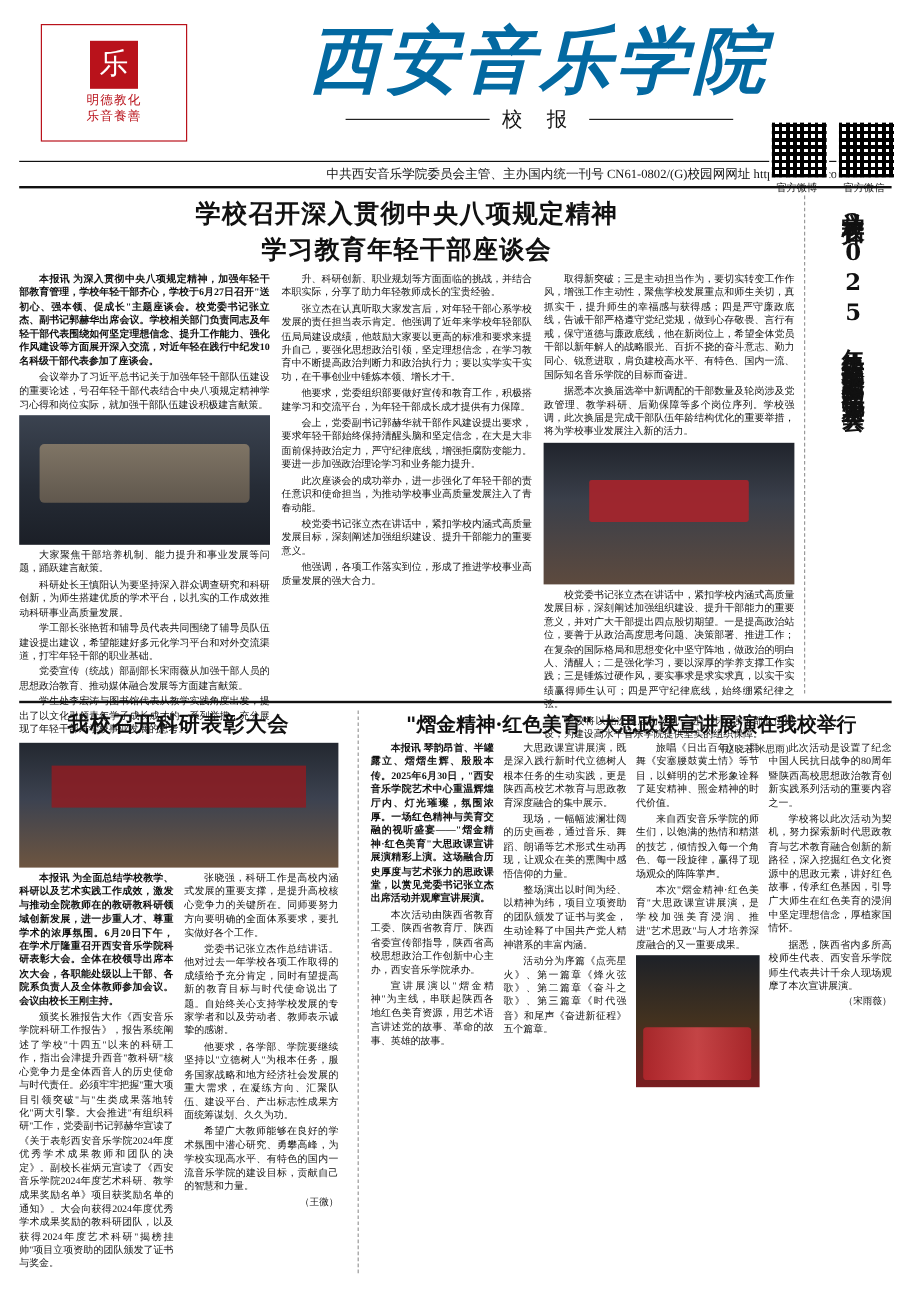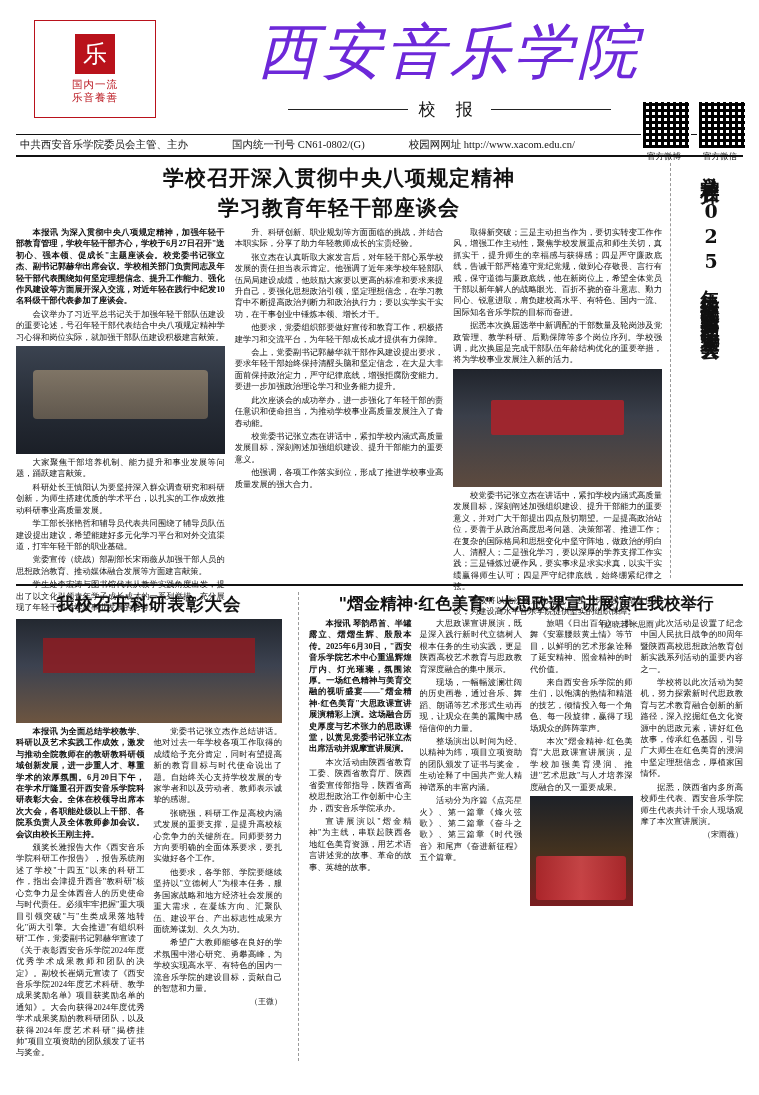--- a/index.html
+++ b/index.html
@@ -45,31 +45,31 @@
   }
   .title-block{
     flex:1;
     text-align:center;
     padding-top:2px;
     position:relative;
   }
   .paper-title{
     font-family:"DejaVu Serif", serif;
     font-size:60px;
-    color:#6d28d9;
-    font-weight:normal;
+    color:#0369a1;
+    font-weight:bold;
     letter-spacing:4px;
     line-height:70px;
     font-style:italic;
     white-space:nowrap;
     text-align:center;
   }
   .subtitle-row{
     display:flex;align-items:center;justify-content:center;
-    margin-top:12px;
+    margin-top:2px;
   }
   .subtitle-row .rule{
     height:1px;background:#222;width:120px;
   }
   .subtitle-text{
     font-size:17px;letter-spacing:8px;
     margin:0 10px;color:#111;
   }
   .issue-block{
     width:150px;
@@ -90,27 +90,26 @@
     background:
       repeating-linear-gradient(0deg,#000 0 3px,#fff 3px 6px),
       repeating-linear-gradient(90deg,#000 0 3px,#fff 3px 6px);
     background-blend-mode:multiply;
     border:2px solid #fff;
   }
   .qr-cap{font-size:8.5px;margin-top:1px;color:#111;}
 
   
   .info-bar{
-    display:flex;justify-content:flex-start;align-items:center;
+    display:flex;justify-content:flex-end;align-items:center;
     font-size:10.5px;
     border-top:1px solid #111;
     border-bottom:2px solid #111;
     padding:3px 4px;
     margin-top:4px;
-    gap:44px;
   }
   .info-bar span{white-space:nowrap;}
 
   
   .sec1{
     display:flex;
     margin-top:6px;
     height:415px;
   }
   .sec1-left{
@@ -244,21 +243,21 @@
 </head>
 <body>
 
 <div class="page">
 
   <div class="masthead">
 
     <div class="logo-box">
       <div class="logo-seal">乐</div>
       <div class="logo-motto">
-        <div>国内一流</div>
+        <div>明德教化</div>
         <div>乐音養善</div>
       </div>
     </div>
 
     <div class="title-block">
       <div class="paper-title">西安音乐学院</div>
       <div class="subtitle-row">
         <div class="rule"></div>
         <div class="subtitle-text">校 报</div>
         <div class="rule"></div>
@@ -331,22 +330,22 @@
 
     <div class="sec2-left">
       <div class="headline2">我校召开科研表彰大会</div>
       <div class="photo photo-audi"></div>
       <div class="cols-2">
         <div class="col">
           <p class="lead">本报讯 为全面总结学校教学、科研以及艺术实践工作成效，激发与推动全院教师在的教研教科研领域创新发展，进一步重人才、尊重学术的浓厚氛围。6月20日下午，在学术厅隆重召开西安音乐学院科研表彰大会。全体在校领导出席本次大会，各职能处级以上干部、各院系负责人及全体教师参加会议。会议由校长王刚主持。</p>
           <p>颁奖长雅报告大作《西安音乐学院科研工作报告》，报告系统阐述了学校"十四五"以来的科研工作，指出会津提升西音"教科研"核心竞争力是全体西音人的历史使命与时代责任。必须牢牢把握"重大项目引领突破"与"生类成果落地转化"两大引擎。大会推进"有组织科研"工作，党委副书记郭赫华宣读了《关于表彰西安音乐学院2024年度优秀学术成果教师和团队的决定》。副校长崔炳元宣读了《西安音乐学院2024年度艺术科研、教学成果奖励名单》项目获奖励名单的通知》。大会向获得2024年度优秀学术成果奖励的教科研团队，以及获得2024年度艺术科研"揭榜挂帅"项目立项资助的团队颁发了证书与奖金。</p>
         </div>
         <div class="col">
+          <p>张晓强，科研工作是高校内涵式发展的重要支撑，是提升高校核心竞争力的关键所在。同师要努力方向要明确的全面体系要求，要扎实做好各个工作。</p>
           <p>党委书记张立杰作总结讲话。他对过去一年学校各项工作取得的成绩给予充分肯定，同时有望提高新的教育目标与时代使命说出了题。自始终关心支持学校发展的专家学者和以及劳动者、教师表示诚挚的感谢。</p>
-          <p>张晓强，科研工作是高校内涵式发展的重要支撑，是提升高校核心竞争力的关键所在。同师要努力方向要明确的全面体系要求，要扎实做好各个工作。</p>
           <p>他要求，各学部、学院要继续坚持以"立德树人"为根本任务，服务国家战略和地方经济社会发展的重大需求，在凝练方向、汇聚队伍、建设平台、产出标志性成果方面统筹谋划、久久为功。</p>
           <p>希望广大教师能够在良好的学术氛围中潜心研究、勇攀高峰，为学校实现高水平、有特色的国内一流音乐学院的建设目标，贡献自己的智慧和力量。</p>
           <div class="sig">（王微）</div>
         </div>
       </div>
     </div>
 
     <div class="sec2-right">
       <div class="headline3">"熠金精神·红色美育" 大思政课宣讲展演在我校举行</div>
       <div class="cols-4">

